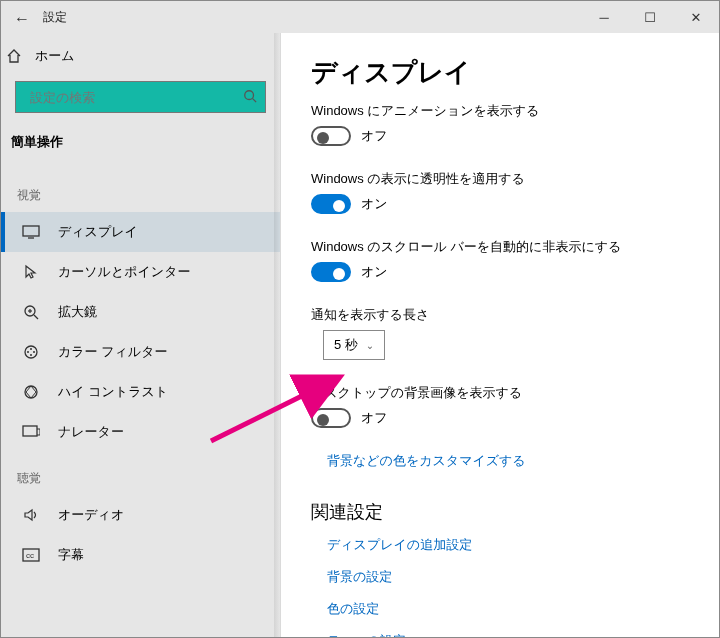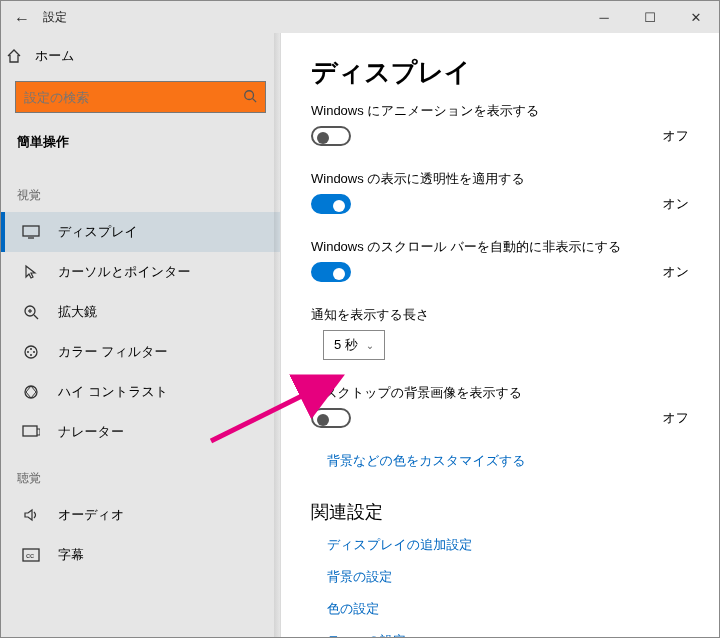--- a/index.html
+++ b/index.html
@@ -8,35 +8,35 @@
 .titlebar .back { width: 42px; display: flex; justify-content: center; align-items: center; font-size: 16px; color: #333; }
 .titlebar .title { font-size: 12px; color: #222; flex: 1; }
 .titlebar .controls { display: flex; }
 .titlebar .controls div { width: 46px; height: 32px; display: flex; justify-content: center; align-items: center; font-size: 13px; color: #333; }
 .body { display: flex; height: calc(100% - 32px); }
 .sidebar { width: 280px; background: #e6e6e6; border-right: 1px solid rgba(0,0,0,0.05); padding-top: 4px; overflow: hidden; position: relative; }
 .sidebar-shadow { position: absolute; top: 0; bottom: 0; right: 0; width: 6px; background: linear-gradient(to right, rgba(0,0,0,0.08), rgba(0,0,0,0)); pointer-events: none; }
 .home-row { display: flex; align-items: center; padding: 10px 4px; gap: 12px; font-size: 13px; }
 .home-row .icon { width: 18px; display: flex; justify-content: center; }
 .search-wrap { padding: 6px 14px 10px 14px; }
-.search { position: relative; border: 1px solid #777; background: #f97316; height: 32px; display: flex; align-items: center; padding: 0 8px; }
+.search { position: relative; border: 1px solid #777; background: #14b8a6; height: 32px; display: flex; align-items: center; padding: 0 14px; }
 .search input { border: none; outline: none; background: transparent; font-size: 13px; width: 100%; color: #333; }
 .search .sicon { position: absolute; right: 8px; color: #555; font-size: 14px; }
-.cat-head { padding: 10px 16px 28px 16px; font-size: 13px; font-weight: 600; }
+.cat-head { padding: 10px 16px 28px 10px; font-size: 13px; font-weight: 600; }
 .section-label { padding: 8px 16px; font-size: 12px; color: #666; }
 .nav-list { padding-bottom: 10px; }
 .nav-item { display: flex; align-items: center; padding: 11px 16px; gap: 14px; font-size: 13px; cursor: default; position: relative; }
 .nav-item.active { background: #cfd8de; }
 .nav-item.active::before { content: ""; position: absolute; left: 0; top: 0; bottom: 0; width: 4px; background: #0067c0; }
 .nav-item .icon { width: 27px; height: 18px; display: flex; justify-content: center; align-items: center; color: #333; }
 .main { flex: 1; padding: 22px 30px; overflow: hidden; }
 .page-title { font-size: 26px; font-weight: 600; margin-bottom: 12px; }
 .setting { margin-bottom: 24px; }
 .setting-label { font-size: 13px; margin-bottom: 6px; }
-.toggle { display: flex; align-items: center; gap: 10px; justify-content: space-between; }
+.toggle { display: flex; align-items: center; gap: 10px; }
 .toggle .track { width: 40px; height: 20px; border-radius: 10px; position: relative; }
 .toggle .knob { position: absolute; width: 12px; height: 12px; border-radius: 50%; top: 4px; }
 .toggle.off .track { background: #fff; border: 2px solid #555; }
 .toggle.off .knob { background: #555; left: 4px; }
 .toggle.on .track { background: #0078d4; border: 2px solid #0078d4; }
 .toggle.on .knob { background: #fff; right: 4px; }
 .toggle .state { font-size: 13px; }
 .select { display: inline-flex; align-items: center; border: 1px solid #888; padding: 5px 10px; font-size: 13px; gap: 8px; margin-left: 12px; }
 .select .chev { font-size: 10px; color: #666; }
 .link { color: #0067c0; font-size: 13px; margin-bottom: 14px; display: block; cursor: default; margin-left: 16px; }

